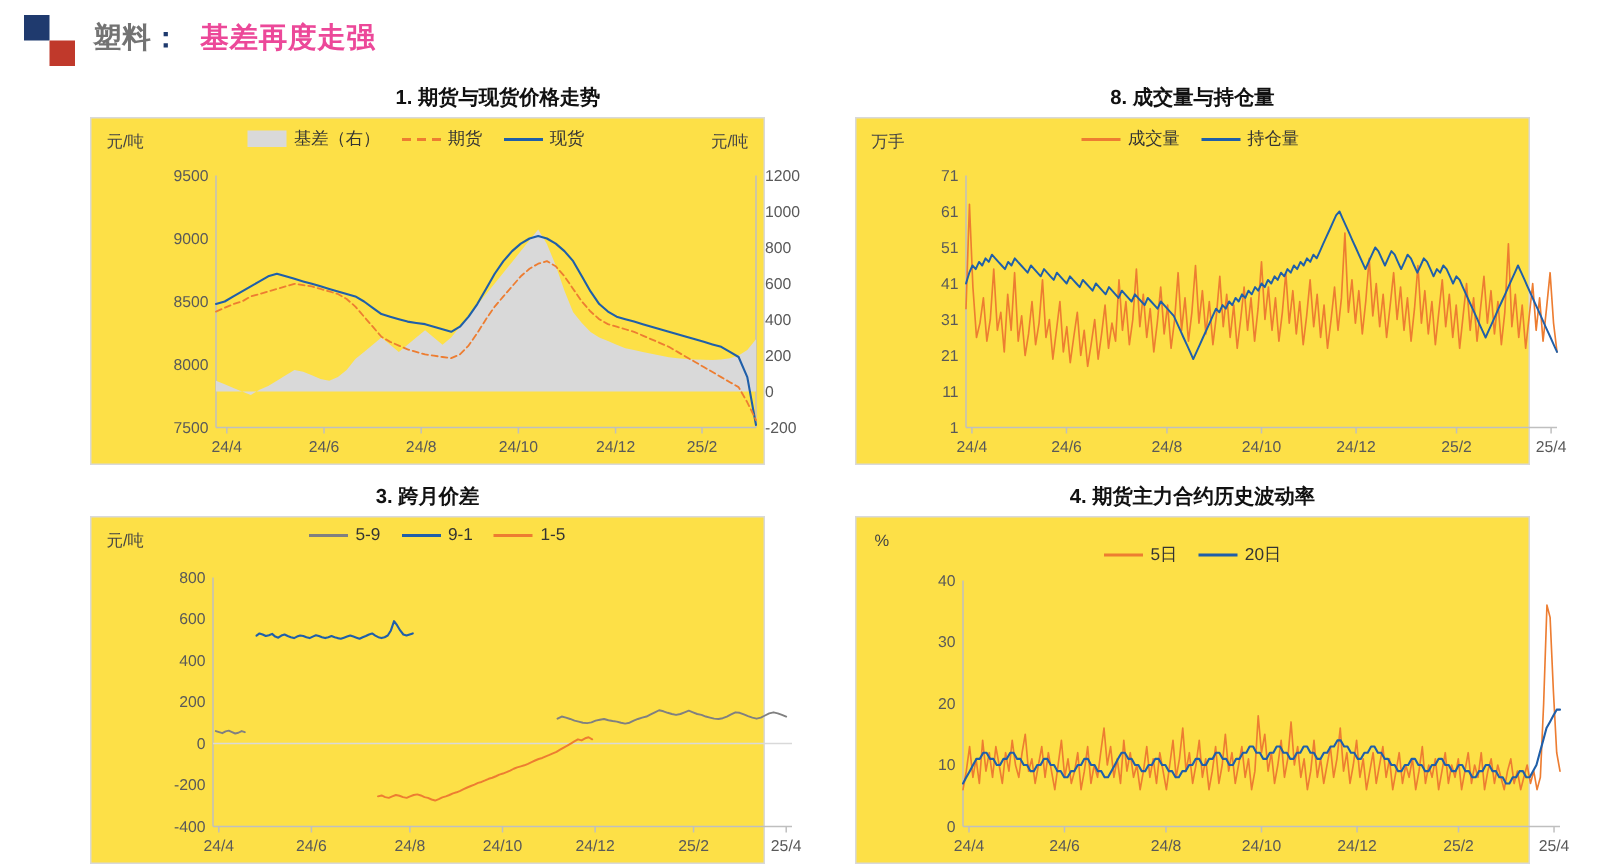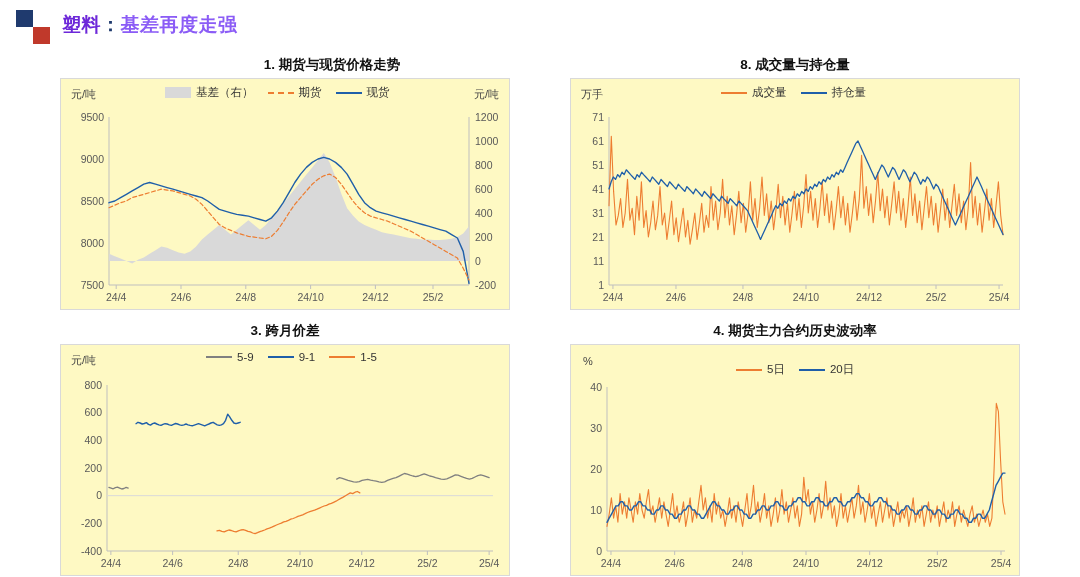--- a/index.html
+++ b/index.html
@@ -18,44 +18,45 @@
   .logo-squares{
     position:absolute;left:16px;top:10px;width:34px;height:34px;
   }
   .sq{position:absolute;width:17px;height:17px;}
   .sq.a{left:0;top:0;background:#1f3a6e;}
   .sq.b{left:17px;top:17px;background:#c0392b;}
   .hdr-title{
     position:absolute;left:62px;top:12px;
     font-size:19px;font-weight:bold;letter-spacing:.5px;
   }
-  .hdr-title .cat{color:#6d28d9;}
+  .hdr-title .cat{color:#737373;}
   .hdr-title .colon{color:#1f3a6e;}
-  .hdr-title .sub{color:#8b5cf6;}
+  .hdr-title .sub{color:#ec4899;margin-left:13px;}
   .brand{
     position:absolute;right:14px;top:6px;width:300px;height:46px;
   }
   .brand-mark{position:absolute;left:0;top:0;width:52px;height:46px;}
   .brand-cn{
     position:absolute;left:62px;top:2px;font-size:25px;font-weight:bold;
     color:#1f3a6e;letter-spacing:2px;
   }
   .brand-en{
     position:absolute;left:63px;top:31px;font-size:10px;
     color:#1f3a6e;letter-spacing:2.1px;
   }
   
   .panel{position:absolute;}
   .panel-title{
     text-align:center;font-size:13.5px;font-weight:bold;color:#111;
     margin-bottom:4px;
   }
   .plot-box{
-    border:1px solid #d9d9d9;background:#fef9c3;position:relative;
+    border:1px solid #d9d9d9;background:#fde047;position:relative;
     box-sizing:border-box;
+    padding-left:35px;
   }
   .legend{
     position:absolute;display:flex;align-items:center;gap:14px;
     font-size:11.5px;color:#333;
   }
   .lg{display:flex;align-items:center;gap:5px;}
   .lg .swatch{display:inline-block;width:26px;height:0;border-top-width:2px;border-top-style:solid;}
   .lg .swatch.dash{border-top-style:dashed;}
   .lg .swatch.block{height:11px;border:none;}
   .unit{

